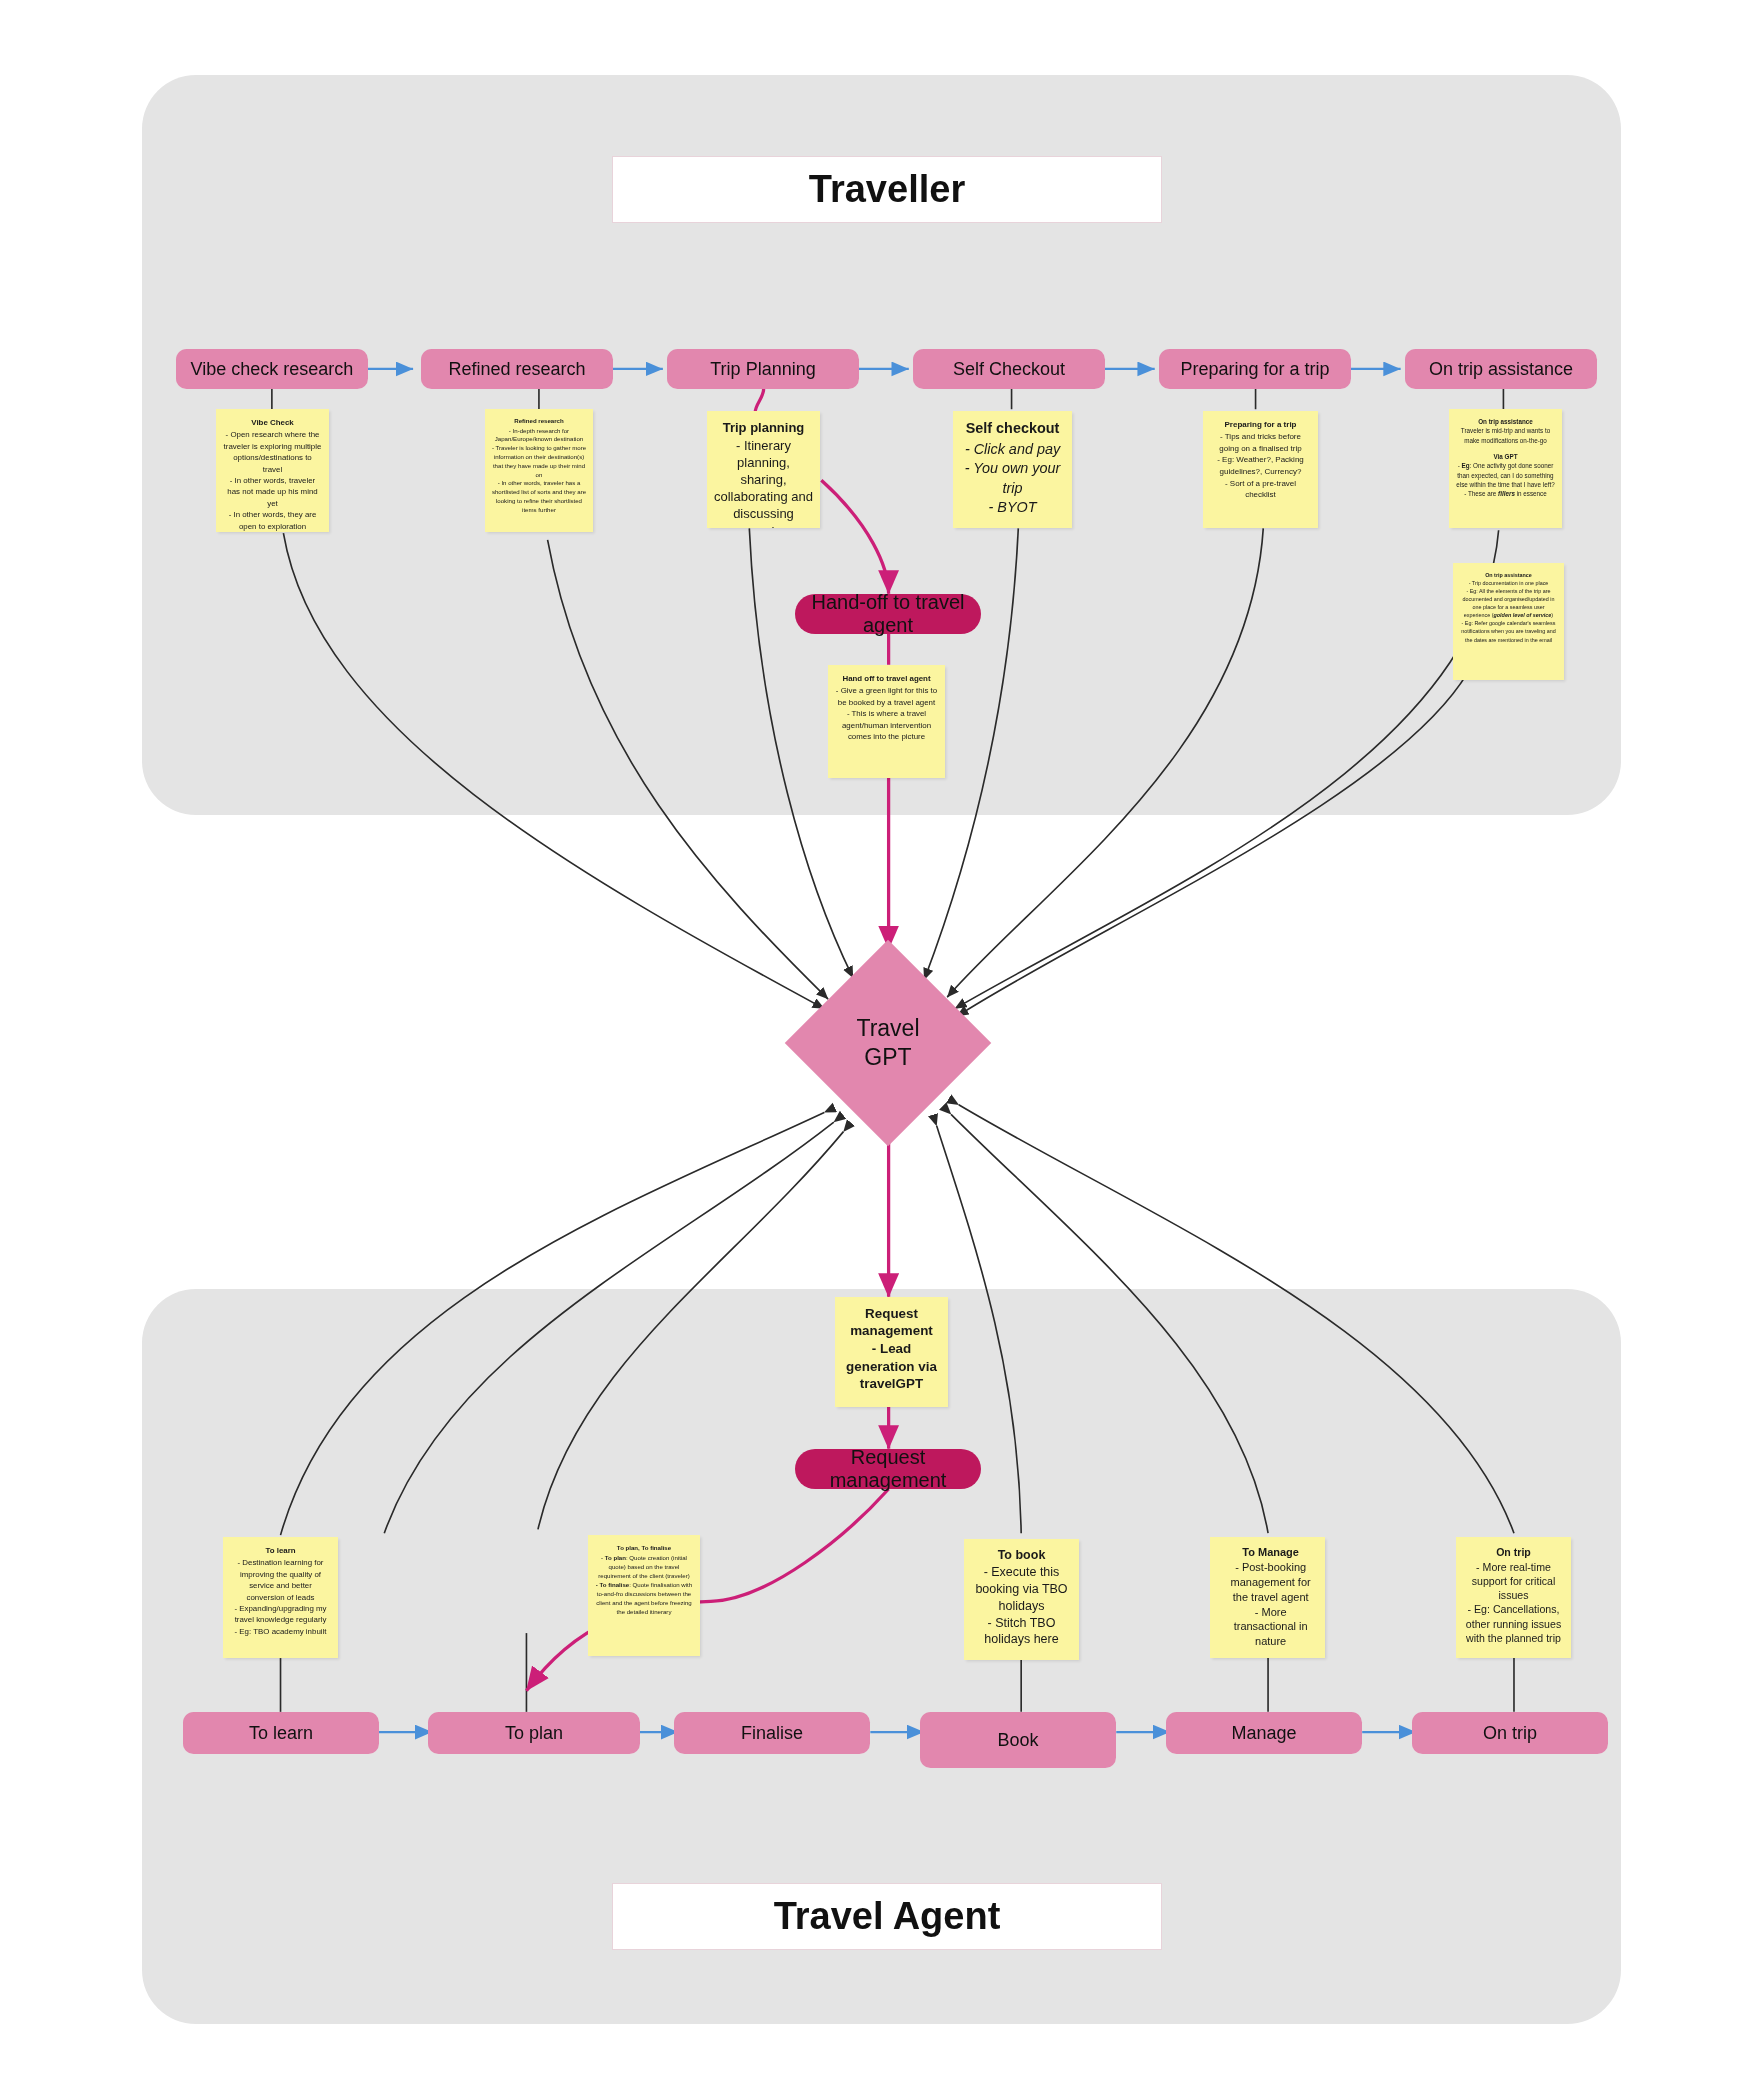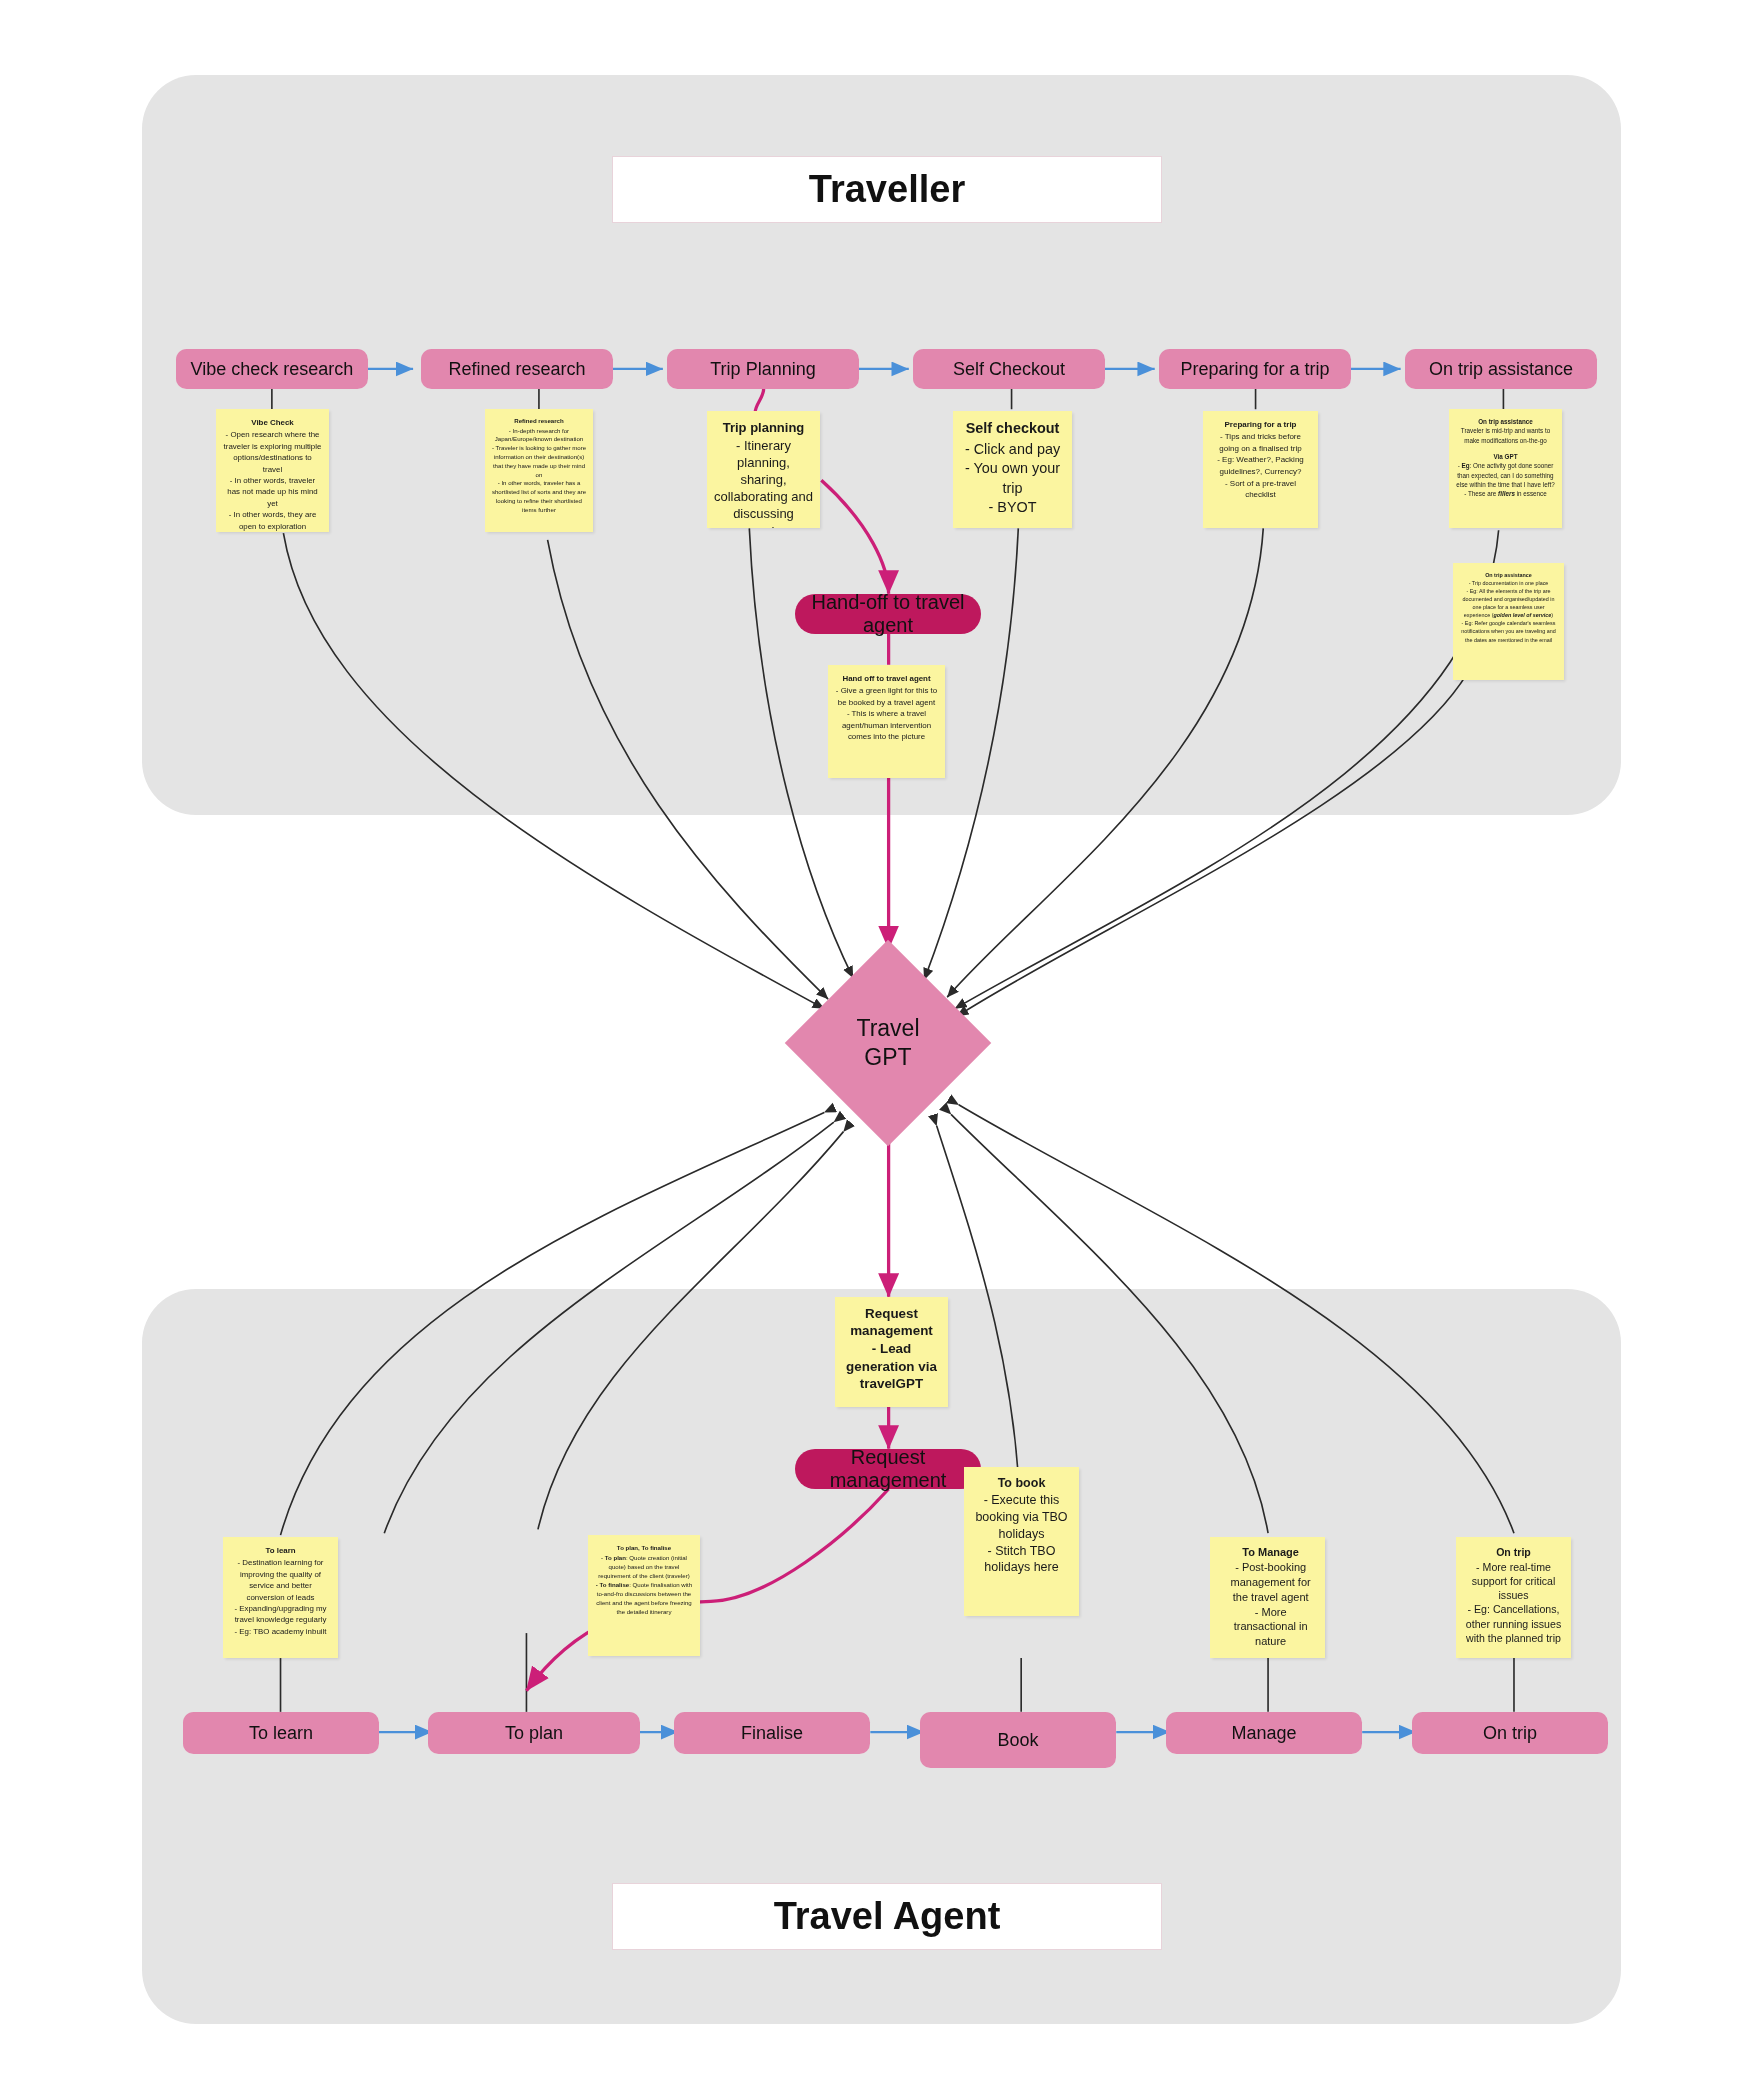--- a/index.html
+++ b/index.html
@@ -195,21 +195,21 @@
 - In other words, traveler has a shortlisted list of sorts and they are looking to refine their shortlisted items further</div>
   </div>
 
   <div class="note" style="left:707px;top:411px;width:113px;height:117px;font-size:13px;line-height:1.32;">
     <div style="font-weight:bold;margin-bottom:1px;">Trip planning</div>
     <div style="white-space:pre-line;">- Itinerary planning, sharing, collaborating and discussing comes here</div>
   </div>
 
   <div class="note" style="left:953px;top:411px;width:119px;height:117px;font-size:14.4px;line-height:1.35;">
     <div style="font-weight:bold;margin-bottom:1.9px;">Self checkout</div>
-    <div style="white-space:pre-line;">- Click and pay
+    <div style="white-space:pre-line;font-style:italic;">- Click and pay
 - You own your trip
 - BYOT</div>
   </div>
 
   <div class="note" style="left:1203px;top:411px;width:115px;height:117px;font-size:8px;line-height:1.45;">
     <div style="font-weight:bold;margin-bottom:1px;">Preparing for a trip</div>
     <div style="white-space:pre-line;">- Tips and tricks before going on a finalised trip
 - Eg: Weather?, Packing guidelines?, Currency?
 - Sort of a pre-travel checklist</div>
   </div>
@@ -257,21 +257,21 @@
   <div class="note" style="left:588px;top:1535px;width:112px;height:121px;font-size:6.1px;line-height:1.48;">
     <div style="font-weight:bold;margin-bottom:1px;">To plan, To finalise</div>
     <div>
       <b>- To plan</b><span>:  Quote creation (initial quote) based on the travel requirement of the client (traveler)</span>
     </div>
     <div>
       <b>- To finalise</b><span>: Quote finalisation with to-and-fro discussions between the client and the agent before freezing the detailed itinerary</span>
     </div>
   </div>
 
-  <div class="note" style="left:964px;top:1467px;width:115px;height:149px;font-size:12.5px;line-height:1.34;">
+  <div class="note" style="left:964px;top:1539px;width:115px;height:121px;font-size:12.5px;line-height:1.34;">
     <div style="font-weight:bold;margin-bottom:1px;">To book</div>
     <div style="white-space:pre-line;">- Execute this booking via TBO holidays
 - Stitch TBO holidays here</div>
   </div>
 
   <div class="note" style="left:1210px;top:1537px;width:115px;height:121px;font-size:11px;line-height:1.34;padding-left:13px;">
     <div style="font-weight:bold;margin-bottom:1px;">To Manage</div>
     <div style="white-space:pre-line;">- Post-booking management for the travel agent
 - More transactional in nature</div>
   </div>

